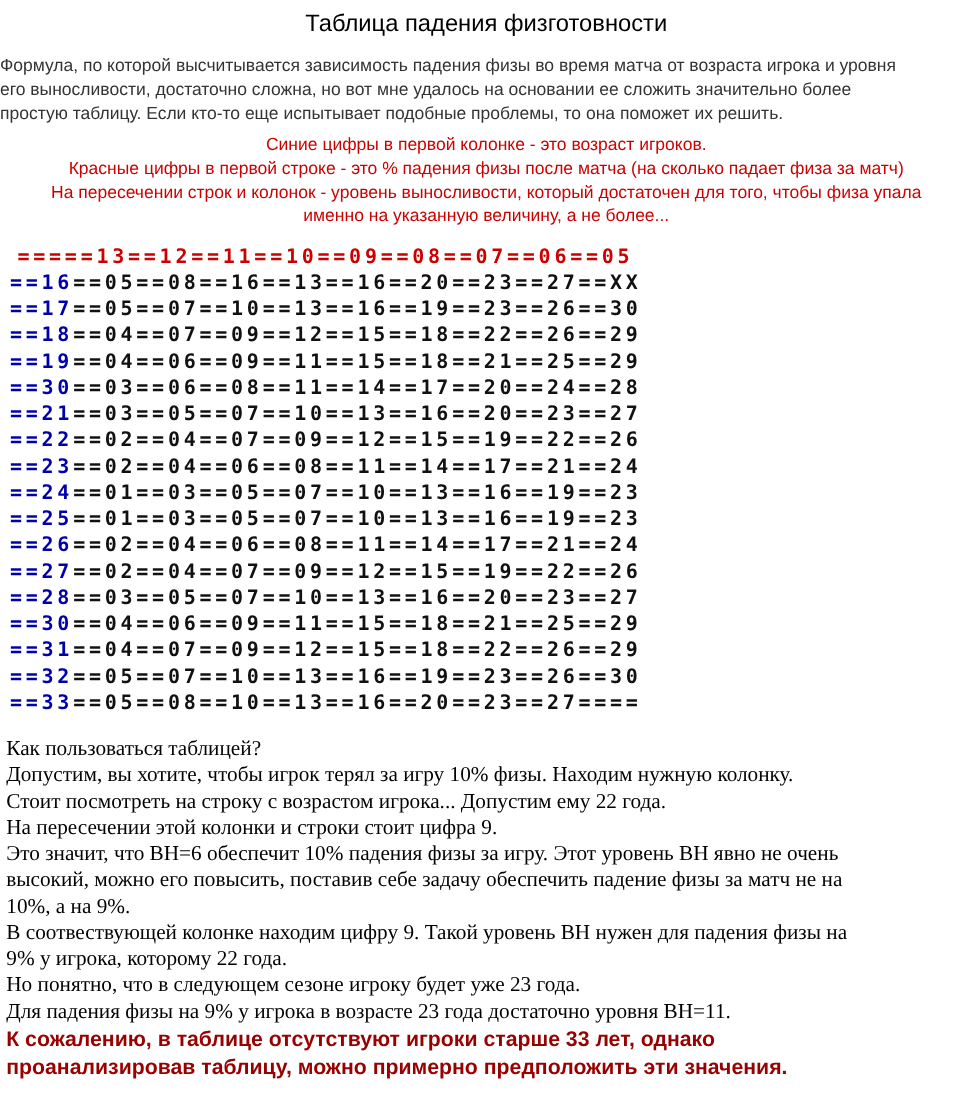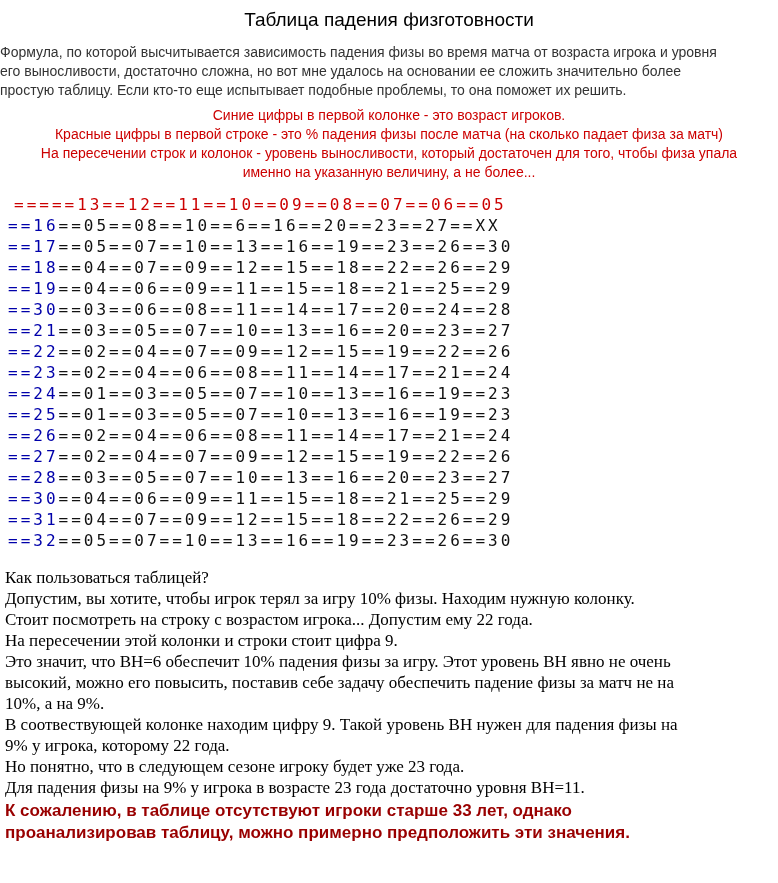--- a/index.html
+++ b/index.html
@@ -15,21 +15,21 @@
     font-family:"Liberation Sans",sans-serif;
   }
   .title{
     margin-top:8px;text-align:center;font-size:19px;color:#000;
     line-height:24px;
   }
   .intro{margin-top:11px;text-align:left;font-size:14px;line-height:19px;color:var(--text-gray);}
   .legend{margin-top:6px;text-align:center;font-size:14px;line-height:19px;color:var(--red);}
   .ftable{
     margin-top:12px;margin-left:8px;
-    font-family:"DejaVu Sans Mono",monospace;font-weight:normal;
+    font-family:"DejaVu Sans Mono",monospace;font-weight:bold;
     font-size:16px;line-height:21px;letter-spacing:3px;color:var(--body-black);
     white-space:nowrap;
   }
   .trow.header{color:var(--red);padding-left:6px;}
   .trow .age{color:var(--blue);}
   .usage{
     margin-top:16px;margin-left:5px;
     font-family:"Liberation Serif",serif;font-size:17px;line-height:21px;color:#000;
   }
   .note{
@@ -49,36 +49,37 @@
       <div>простую таблицу. Если кто-то еще испытывает подобные проблемы, то она поможет их решить.</div>
     </div>
   <div class="legend">
       <div>Синие цифры в первой колонке - это возраст игроков.</div>
       <div>Красные цифры в первой строке - это % падения физы после матча (на сколько падает физа за матч)</div>
       <div>На пересечении строк и колонок - уровень выносливости, который достаточен для того, чтобы физа упала</div>
       <div>именно на указанную величину, а не более...</div>
     </div>
   <div class="ftable" id="fitness-table">
       <div class="trow header">=====13==12==11==10==09==08==07==06==05</div>
-      <div class="trow"><span class="age">==16</span><span class="vals">==05==08==10==6==16==20==23==27==XX</span></div>
+      <div class="trow"><span class="age">==16</span><span class="vals">==05==08==16==13==16==20==23==27==XX</span></div>
       <div class="trow"><span class="age">==17</span><span class="vals">==05==07==10==13==16==19==23==26==30</span></div>
       <div class="trow"><span class="age">==18</span><span class="vals">==04==07==09==12==15==18==22==26==29</span></div>
       <div class="trow"><span class="age">==19</span><span class="vals">==04==06==09==11==15==18==21==25==29</span></div>
       <div class="trow"><span class="age">==30</span><span class="vals">==03==06==08==11==14==17==20==24==28</span></div>
       <div class="trow"><span class="age">==21</span><span class="vals">==03==05==07==10==13==16==20==23==27</span></div>
       <div class="trow"><span class="age">==22</span><span class="vals">==02==04==07==09==12==15==19==22==26</span></div>
       <div class="trow"><span class="age">==23</span><span class="vals">==02==04==06==08==11==14==17==21==24</span></div>
       <div class="trow"><span class="age">==24</span><span class="vals">==01==03==05==07==10==13==16==19==23</span></div>
       <div class="trow"><span class="age">==25</span><span class="vals">==01==03==05==07==10==13==16==19==23</span></div>
       <div class="trow"><span class="age">==26</span><span class="vals">==02==04==06==08==11==14==17==21==24</span></div>
       <div class="trow"><span class="age">==27</span><span class="vals">==02==04==07==09==12==15==19==22==26</span></div>
       <div class="trow"><span class="age">==28</span><span class="vals">==03==05==07==10==13==16==20==23==27</span></div>
       <div class="trow"><span class="age">==30</span><span class="vals">==04==06==09==11==15==18==21==25==29</span></div>
       <div class="trow"><span class="age">==31</span><span class="vals">==04==07==09==12==15==18==22==26==29</span></div>
       <div class="trow"><span class="age">==32</span><span class="vals">==05==07==10==13==16==19==23==26==30</span></div>
+      <div class="trow"><span class="age">==33</span><span class="vals">==05==08==10==13==16==20==23==27====</span></div>
     </div>
   <div class="usage">
       <div>Как пользоваться таблицей?</div>
       <div>Допустим, вы хотите, чтобы игрок терял за игру 10% физы. Находим нужную колонку.</div>
       <div>Стоит посмотреть на строку с возрастом игрока... Допустим ему 22 года.</div>
       <div>На пересечении этой колонки и строки стоит цифра 9.</div>
       <div>Это значит, что ВН=6 обеспечит 10% падения физы за игру. Этот уровень ВН явно не очень</div>
       <div>высокий, можно его повысить, поставив себе задачу обеспечить падение физы за матч не на</div>
       <div>10%, а на 9%.</div>
       <div>В соотвествующей колонке находим цифру 9. Такой уровень ВН нужен для падения физы на</div>

